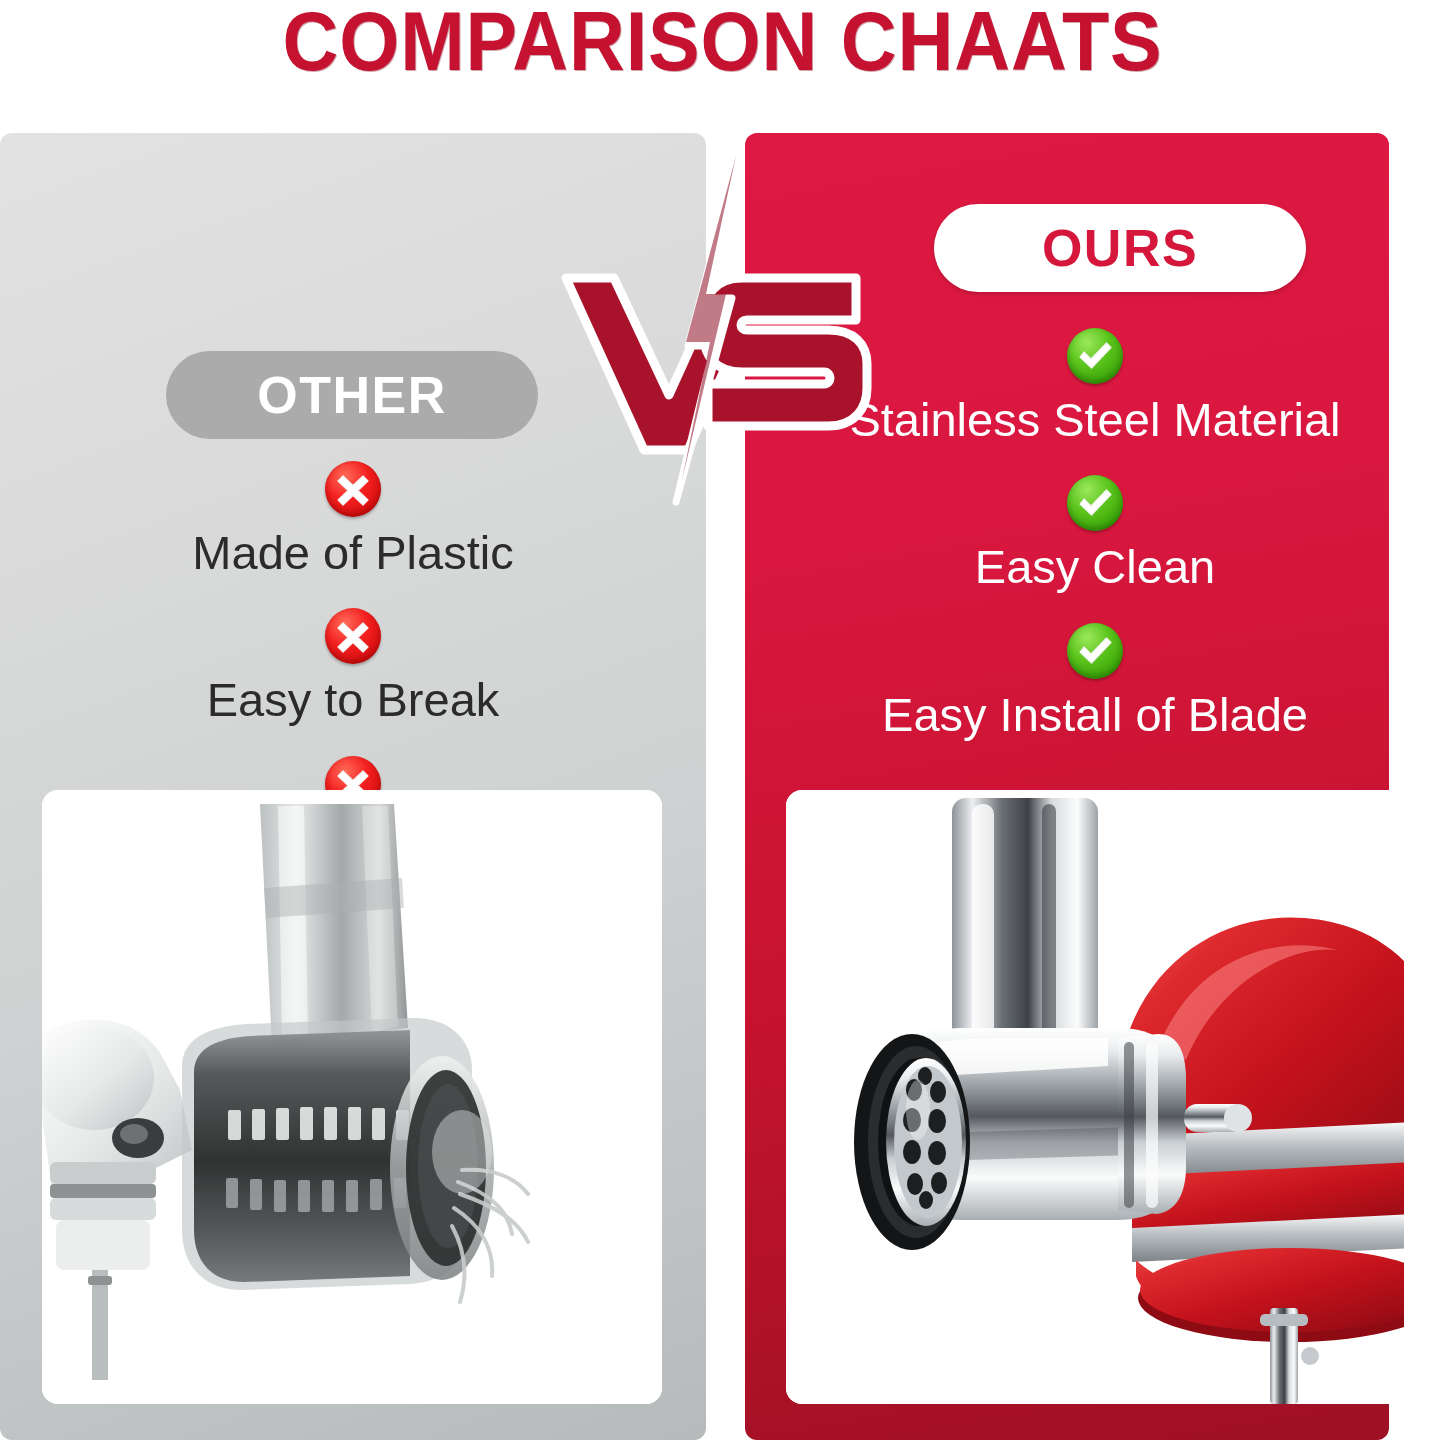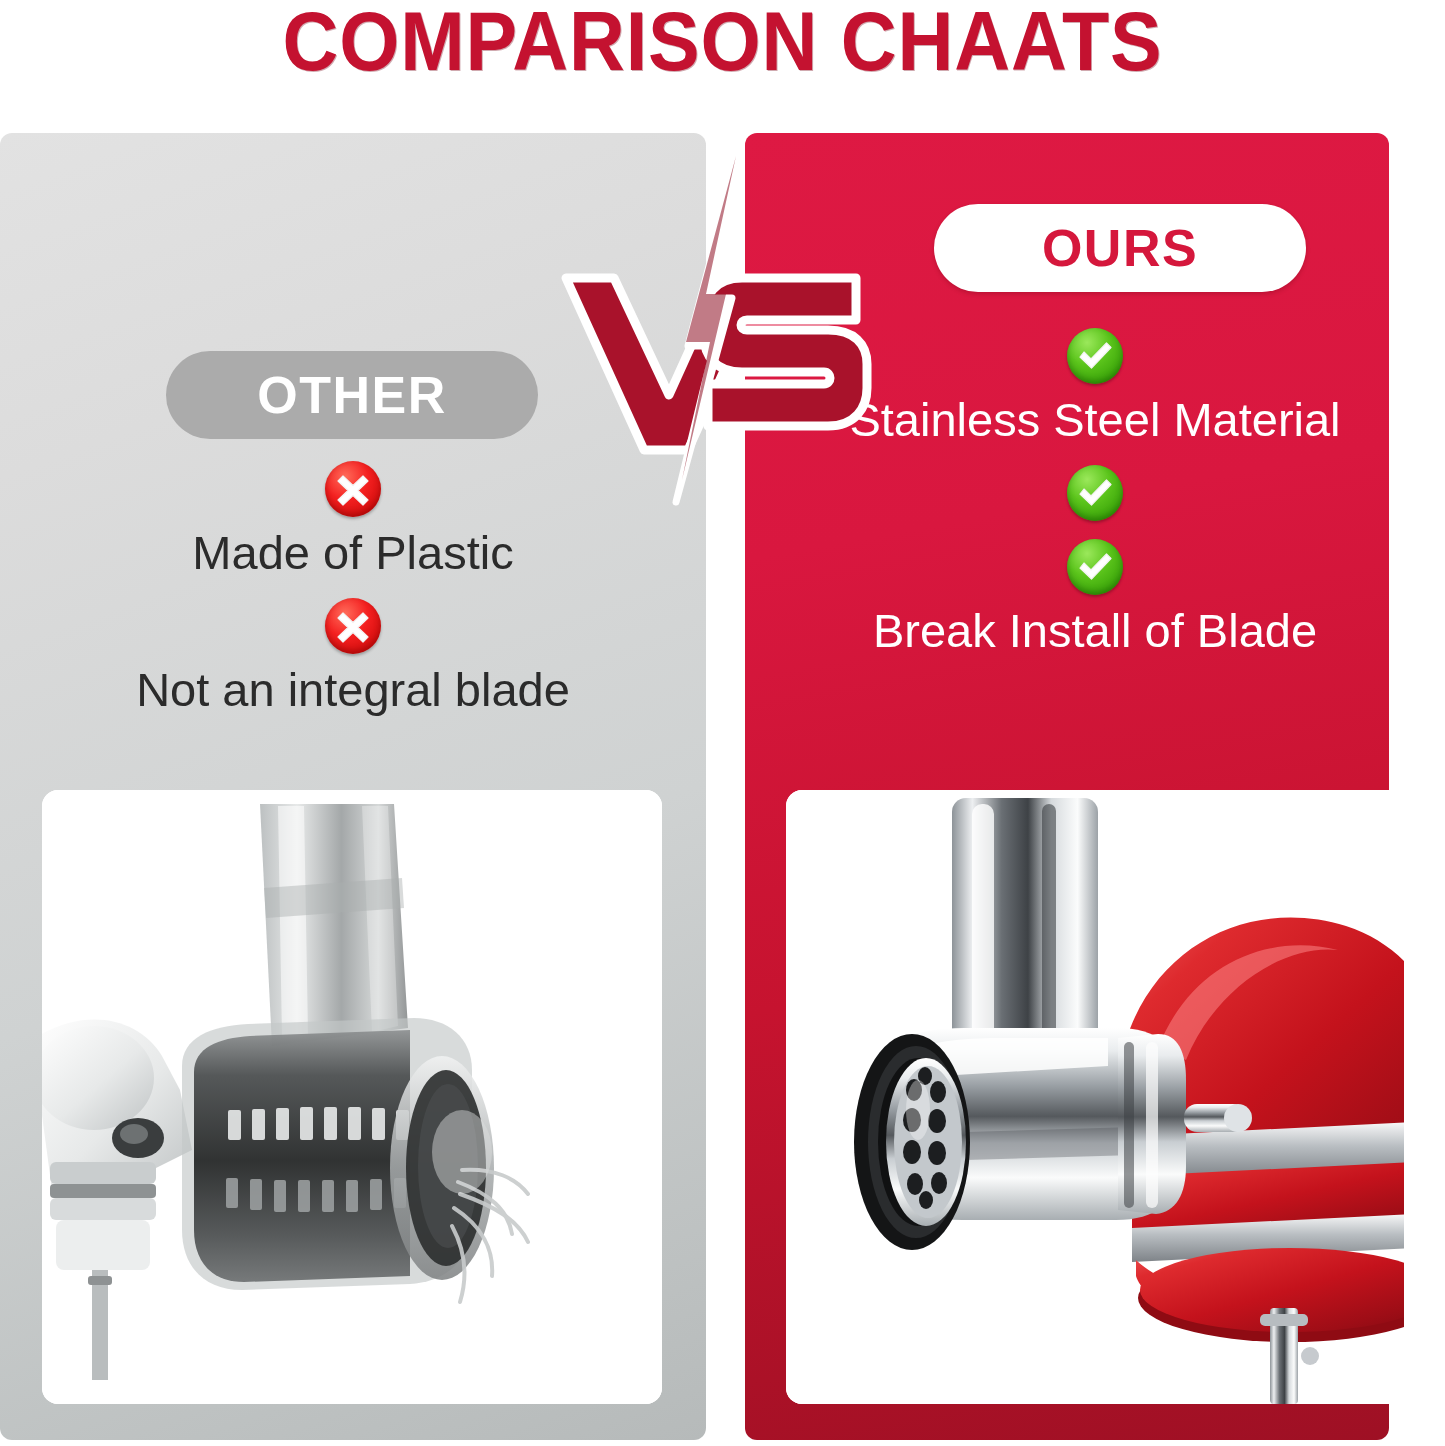--- a/index.html
+++ b/index.html
@@ -64,21 +64,21 @@
   .pill-ours{
     left:934px;top:204px;width:372px;
     background:#FFFFFF;
     color:#D5173C;
     box-shadow:0 2px 4px rgba(90,0,15,.25);
   }
 
   
   .features{
     position:absolute;
-    display:flex;flex-direction:column;align-items:center;
+    display:flex;flex-direction:column;align-items:center;gap:10px;
   }
   .features-left{left:0px;top:328px;width:706px;justify-content:flex-end;}
   .features-right{left:745px;top:328px;width:700px;}
 
   .feature{
     display:flex;flex-direction:column;align-items:center;
     width:100%;
   }
   .feature + .feature{margin-top:18px;}
 
@@ -144,20 +144,28 @@
 
     <div class="feature">
       <span class="ico ico-x">
         <svg viewBox="0 0 56 56">
           <path d="M18 15 L28 24.5 L38 15 L43 20 L33 29.5 L43 39 L38 44 L28 34.5 L18 44 L13 39 L23 29.5 L13 20 Z" fill="#FFFFFF" stroke="#F3F3F3" stroke-width="1.2" stroke-linejoin="round"></path>
         </svg>
       </span>
       <span class="feat-label">Made of Plastic</span>
     </div>
 
+    <div class="feature">
+      <span class="ico ico-x">
+        <svg viewBox="0 0 56 56">
+          <path d="M18 15 L28 24.5 L38 15 L43 20 L33 29.5 L43 39 L38 44 L28 34.5 L18 44 L13 39 L23 29.5 L13 20 Z" fill="#FFFFFF" stroke="#F3F3F3" stroke-width="1.2" stroke-linejoin="round"></path>
+        </svg>
+      </span>
+      <span class="feat-label">Easy to Break</span>
+    </div>
 
     <div class="feature">
       <span class="ico ico-x">
         <svg viewBox="0 0 56 56">
           <path d="M18 15 L28 24.5 L38 15 L43 20 L33 29.5 L43 39 L38 44 L28 34.5 L18 44 L13 39 L23 29.5 L13 20 Z" fill="#FFFFFF" stroke="#F3F3F3" stroke-width="1.2" stroke-linejoin="round"></path>
         </svg>
       </span>
       <span class="feat-label">Not an integral blade</span>
     </div>
 
@@ -182,29 +190,30 @@
     </span>
     <span class="feat-label">Stainless Steel Material</span>
   </div>
 
   <div class="feature">
     <span class="ico ico-check">
       <svg viewBox="0 0 56 56">
         <path d="M13 29 L17 24 L24 31 L39.5 15 L44 19.5 L24.5 40 Z" fill="#FFFFFF" stroke="#F3F3F3" stroke-width="1.2" stroke-linejoin="round"></path>
       </svg>
     </span>
+    <span class="feat-label">Easy Clean</span>
   </div>
 
   <div class="feature">
     <span class="ico ico-check">
       <svg viewBox="0 0 56 56">
         <path d="M13 29 L17 24 L24 31 L39.5 15 L44 19.5 L24.5 40 Z" fill="#FFFFFF" stroke="#F3F3F3" stroke-width="1.2" stroke-linejoin="round"></path>
       </svg>
     </span>
-    <span class="feat-label">Break Install of Blade</span>
+    <span class="feat-label">Easy Install of Blade</span>
   </div>
 
 </div>
 
 <div class="vs-wrap">
   <svg viewBox="0 0 340 400">
 
     <path d="M10 128 L58 128 L113 245 L142 181 L186 181 L132 300 L88 300 Z" fill="#A9122B" stroke="#FFFFFF" stroke-width="9" stroke-linejoin="round"></path>
 
     <path d="M300 128 L186 128 C159 128 148 146 148 166 L148 186

